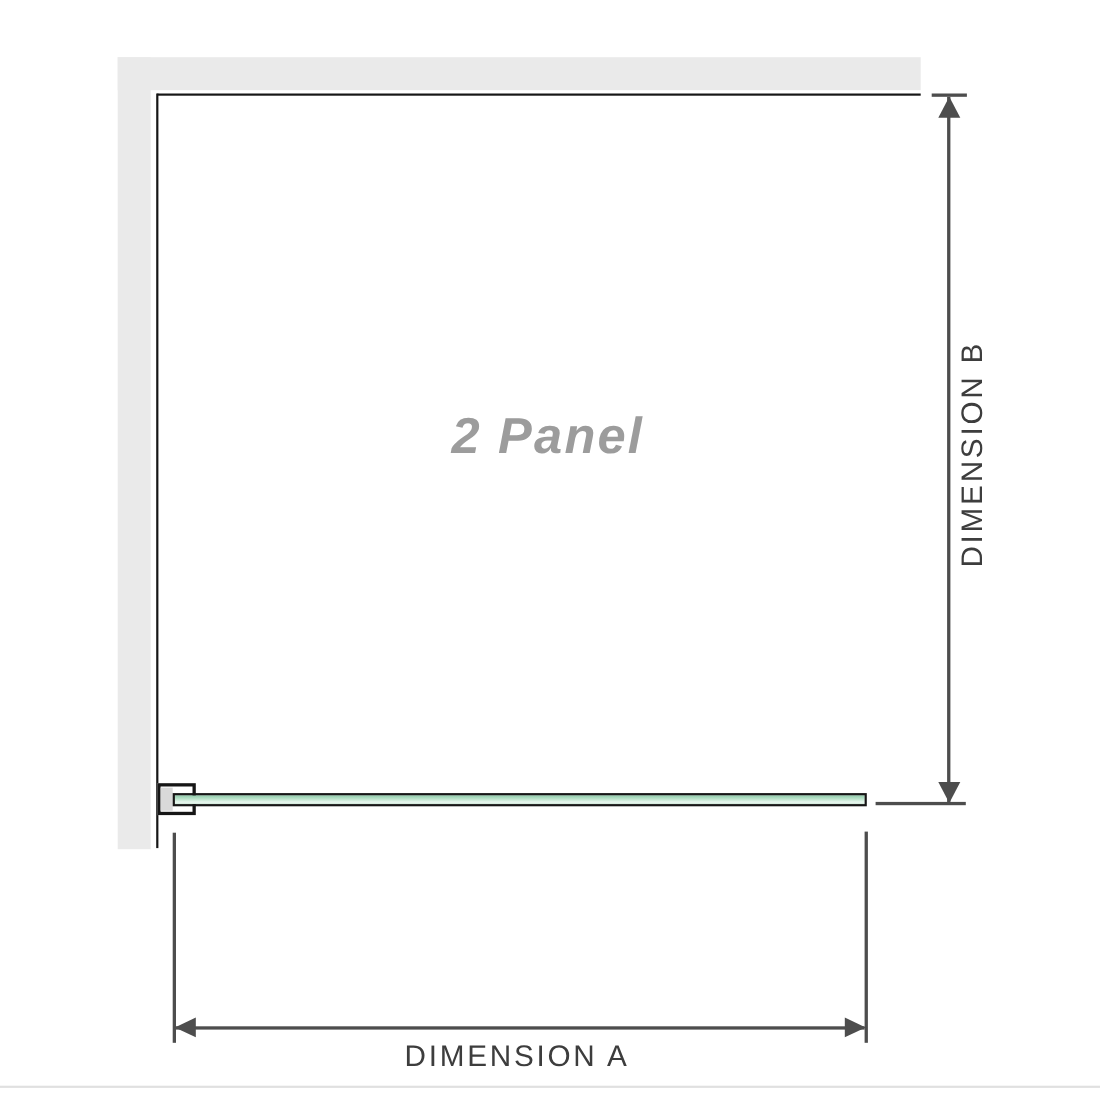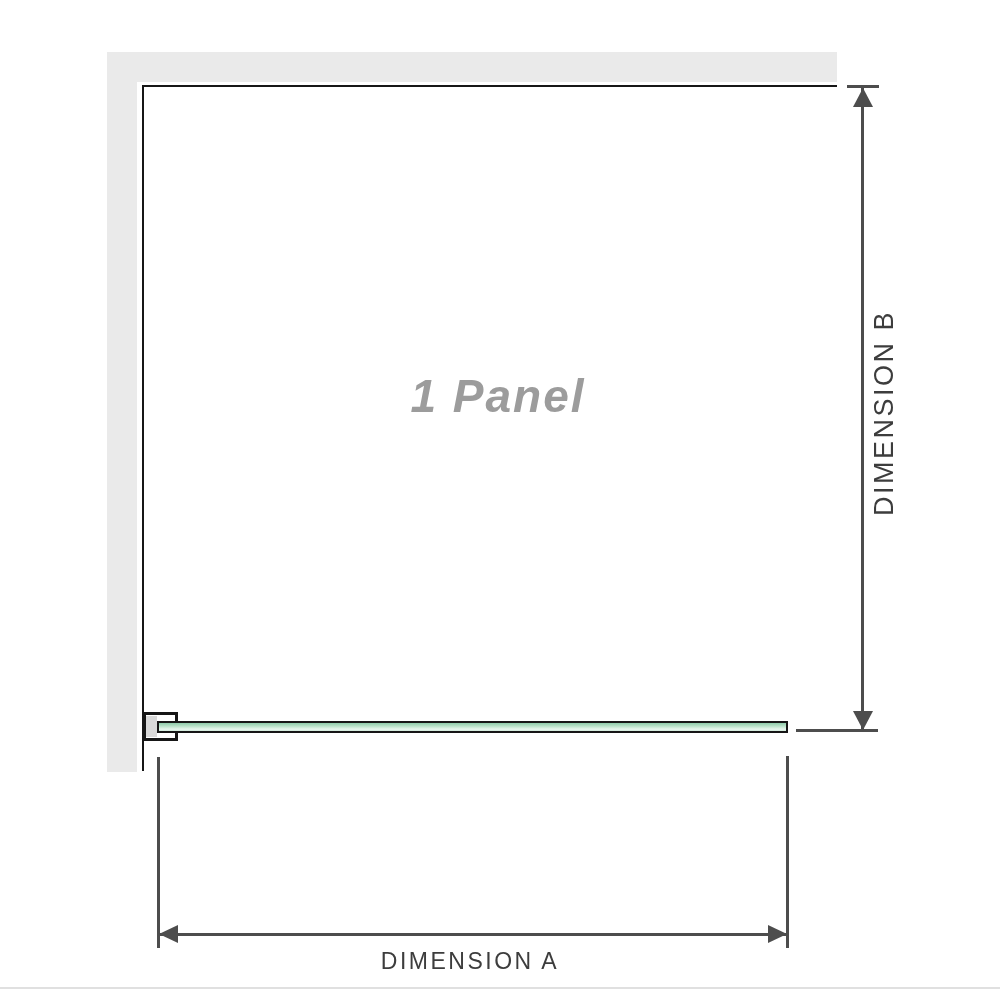--- a/index.html
+++ b/index.html
@@ -113,40 +113,40 @@
   .dimA-arrow-right{
     left:768px;top:925px;
     border-top:9px solid transparent;
     border-bottom:9px solid transparent;
     border-left:19px solid var(--dimension);
   }
   .dimA-label{
     left:470px;top:961px;
     transform:translate(-50%,-50%);
     color:var(--label-text);
-    font-size:23px;
+    font-size:27px;
     font-weight:400;
     letter-spacing:2.5px;
     white-space:nowrap;
   }
 
   .bottom-rule{left:0;top:987px;width:1000px;height:2px;background:var(--bottom-rule);}
 </style>
 </head>
 <body>
 
 <div class="canvas">
 
   <div class="abs wall wall-top"></div>
   <div class="abs wall wall-left"></div>
 
   <div class="abs edge edge-top"></div>
   <div class="abs edge edge-left"></div>
 
-  <div class="abs panel-label">1 Panel</div>
+  <div class="abs panel-label">2 Panel</div>
 
   <div class="abs bracket">
     <div class="bracket-pad"></div>
   </div>
 
   <div class="abs glass"></div>
 
   <div class="abs dim dimB-tick-top"></div>
   <div class="abs dim dimB-tick-bottom"></div>
   <div class="abs dim dimB-line"></div>

